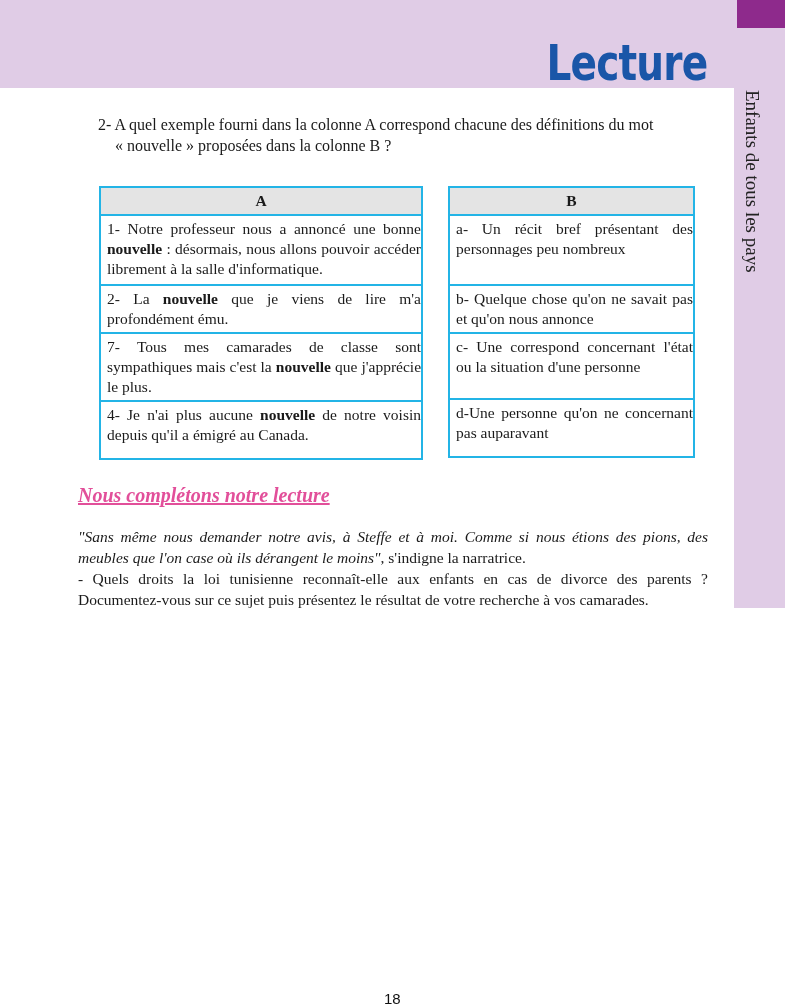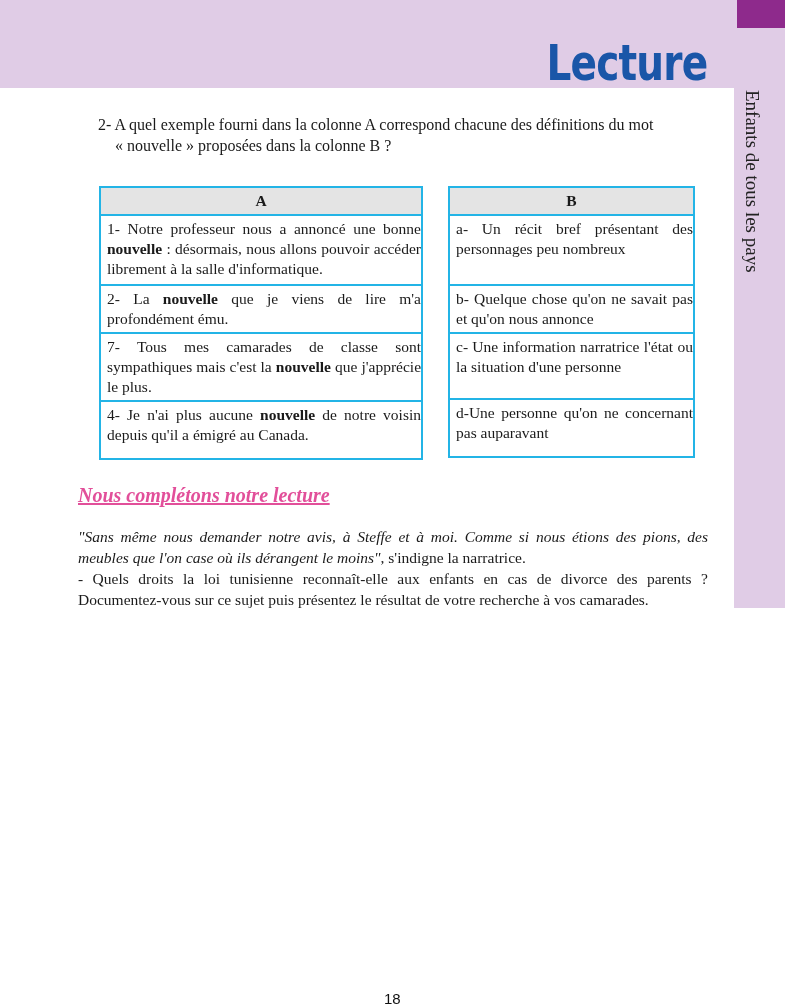--- a/index.html
+++ b/index.html
@@ -107,21 +107,21 @@
       <tr>
         <th>B</th>
       </tr>
   <tr>
         <td style="height:62px">a- Un récit bref présentant des personnages peu nombreux</td>
       </tr>
   <tr>
         <td style="height:40px">b- Quelque chose qu'on ne savait pas et qu'on nous annonce</td>
       </tr>
   <tr>
-        <td style="height:58px">c- Une information narratrice l'état ou la situation d'une personne</td>
+        <td style="height:58px">c- Une correspond concernant l'état ou la situation d'une personne</td>
       </tr>
   <tr>
         <td style="height:50px">d-Une personne qu'on ne concernant pas auparavant</td>
       </tr>
 </tbody>
   </table>
 
 <div class="sub-heading">Nous complétons notre lecture</div>
 
 <div class="para">

